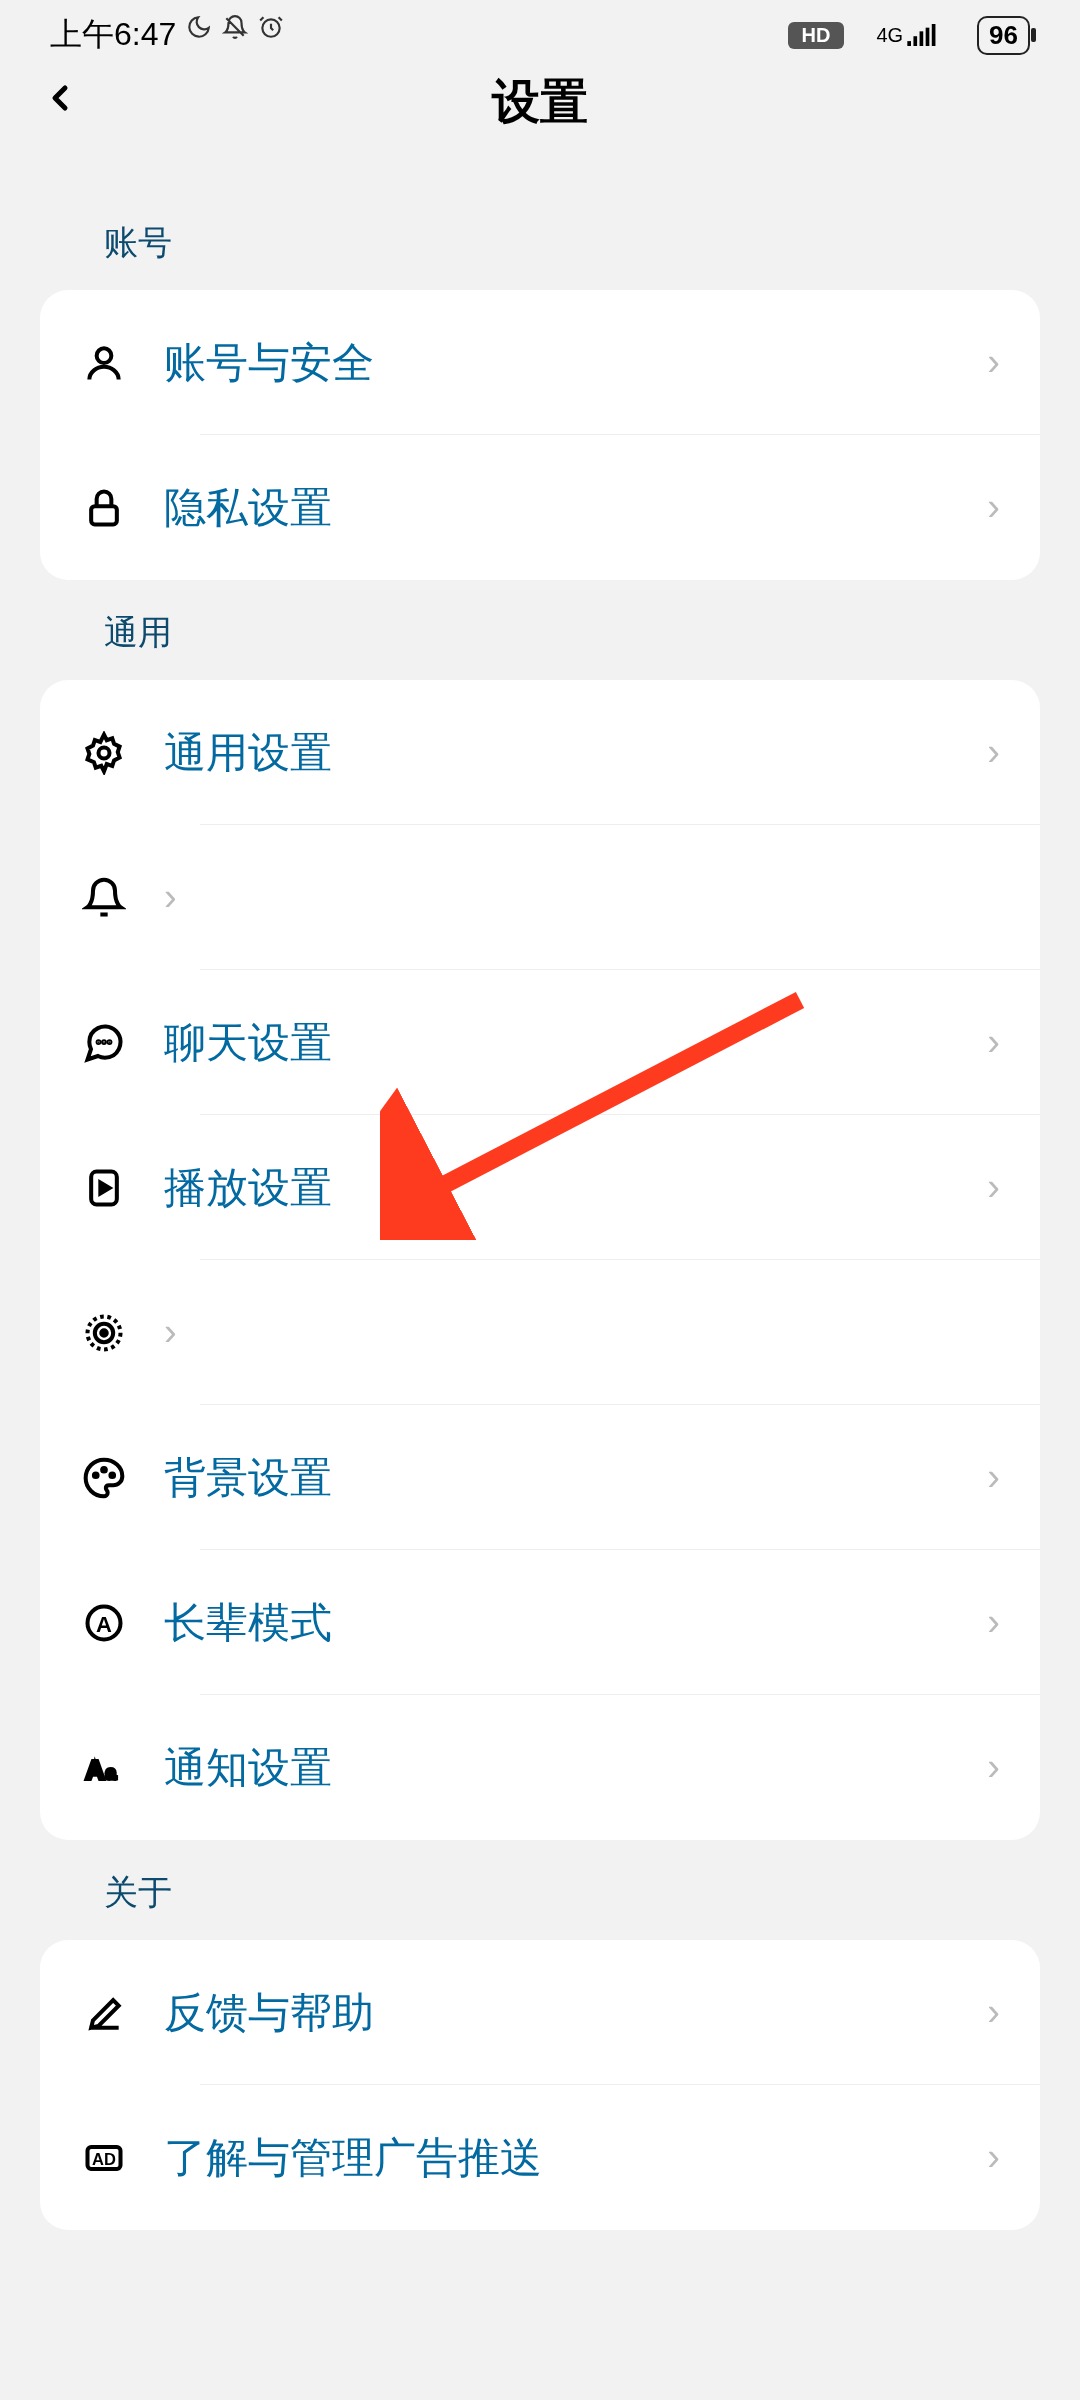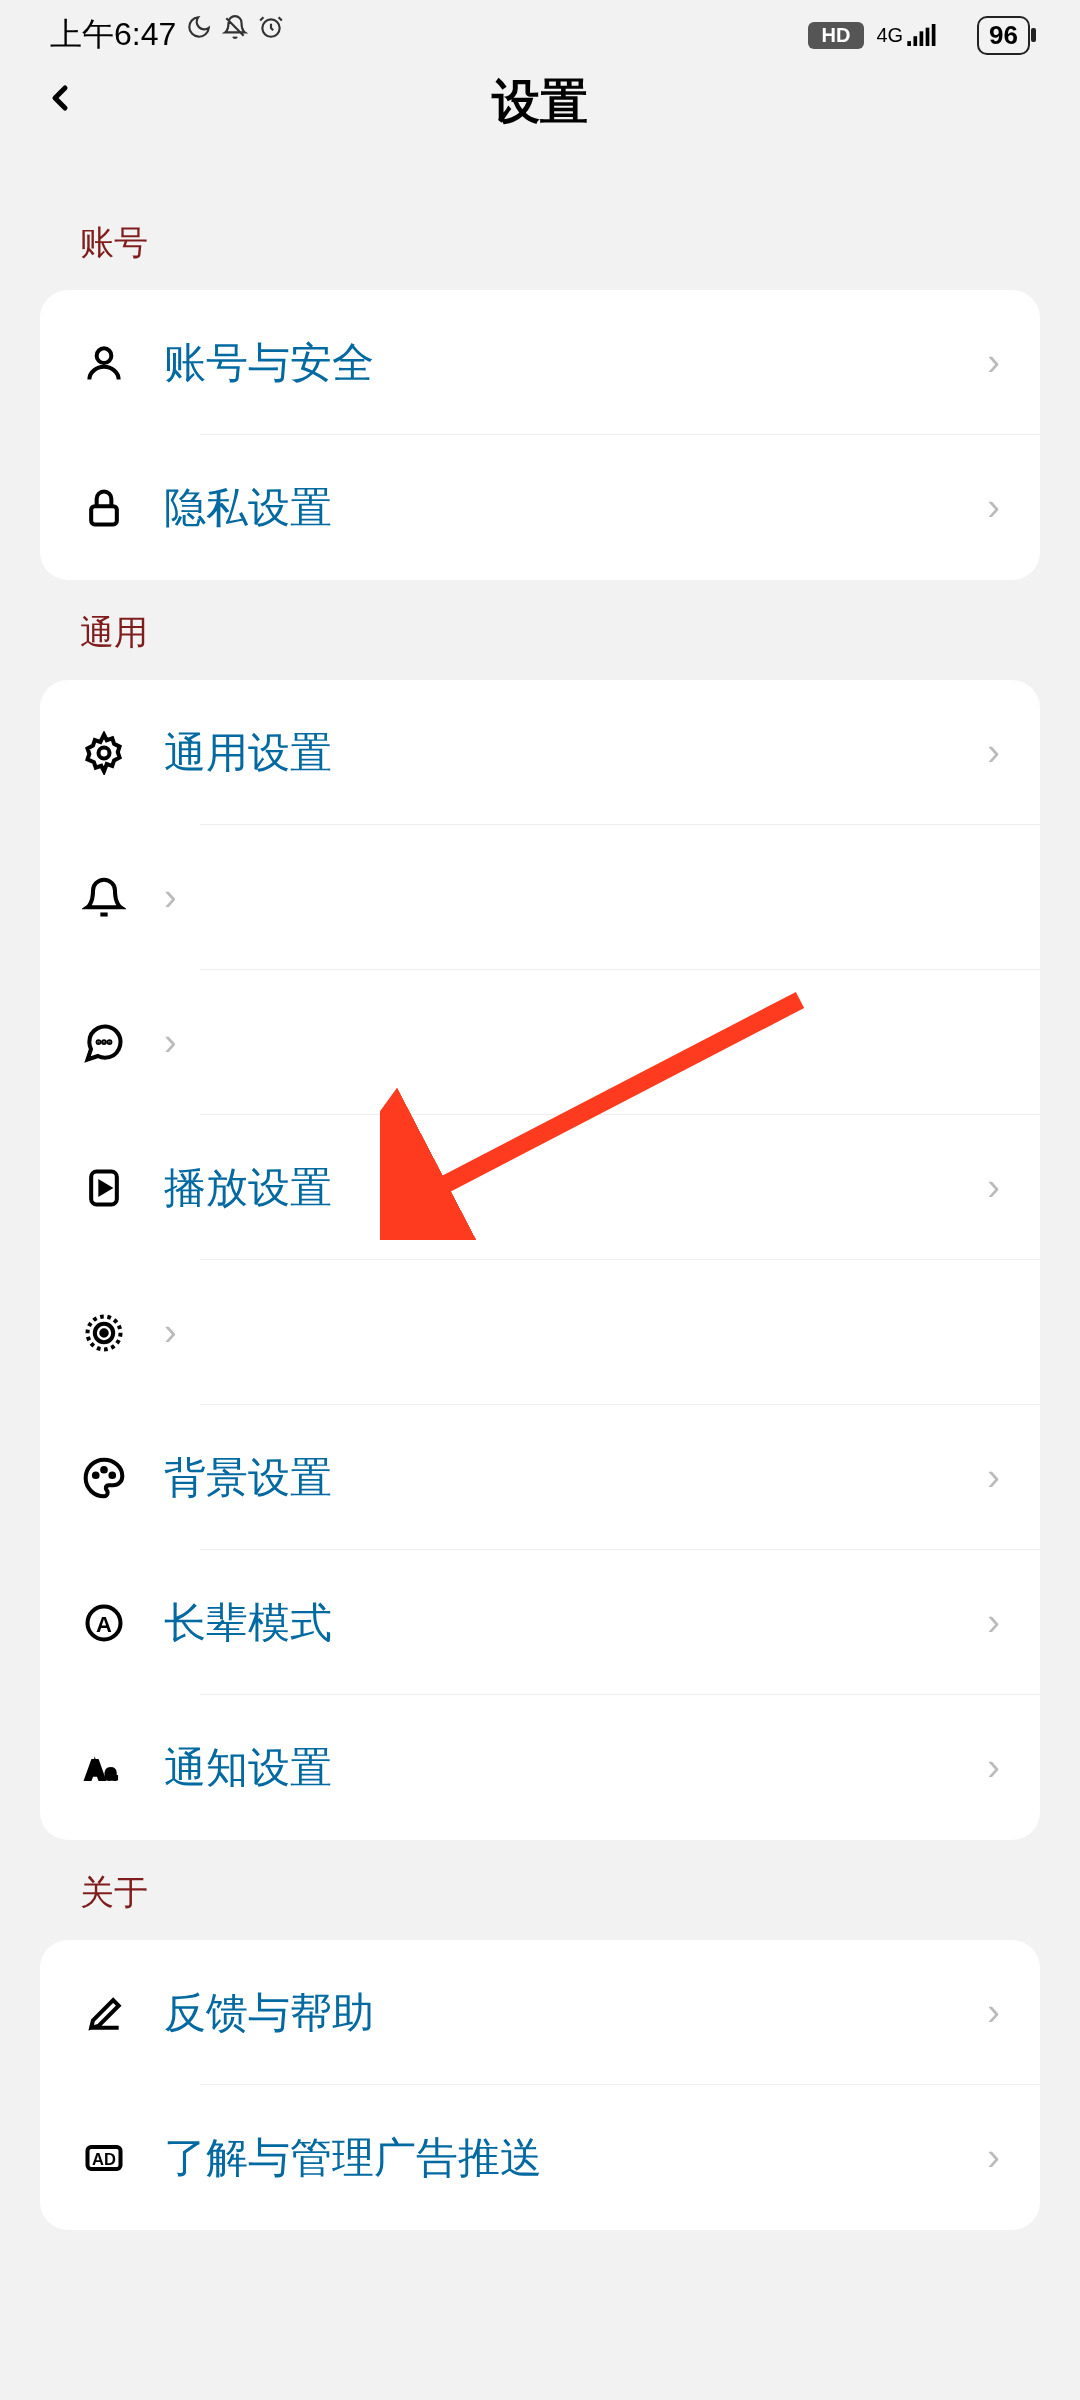--- a/index.html
+++ b/index.html
@@ -36,20 +36,21 @@
     .status-right {
       display: flex;
       align-items: center;
       gap: 12px;
       font-size: 24px;
     }
     .signal-group {
       display: flex;
       align-items: center;
       gap: 4px;
+      margin-left: 20px;
     }
     .badge-hd {
       background: #555;
       color: white;
       border-radius: 6px;
       padding: 2px 14px;
       font-size: 20px;
       font-weight: bold;
     }
     .battery-wrap {
@@ -86,23 +87,23 @@
       color: #000;
     }
     .header-title {
       flex: 1;
       text-align: center;
       font-size: 48px;
       font-weight: 600;
       color: #000;
     }
     .section-header {
-      padding: 30px 80px 24px;
+      padding: 30px 104px 24px;
       font-size: 34px;
-      color: #7f1d1d;
+      color: #0c4a6e;
     }
     .card {
       background: #fff;
       margin: 0 40px;
       border-radius: 28px;
       overflow: hidden;
     }
     .list-item {
       display: flex;
       align-items: center;
@@ -248,20 +249,21 @@
   </div>
   <div class="list-item">
     <span class="item-icon">
       <svg viewBox="0 0 24 24">
           <path d="M21 11.5a8.38 8.38 0 01-.9 3.8 8.5 8.5 0 01-7.6 4.7 8.38 8.38 0 01-3.8-.9L3 21l1.9-5.7a8.38 8.38 0 01-.9-3.8 8.5 8.5 0 014.7-7.6 8.38 8.38 0 013.8-.9h.5a8.48 8.48 0 018 8v.5z"></path>
           <circle cx="9" cy="11.5" r="0.5" fill="#000"></circle>
           <circle cx="12" cy="11.5" r="0.5" fill="#000"></circle>
           <circle cx="15" cy="11.5" r="0.5" fill="#000"></circle>
         </svg>
     </span>
+    <span class="item-label">聊天设置</span>
     <span class="chevron">›</span>
   </div>
   <div class="list-item">
     <span class="item-icon">
       <svg viewBox="0 0 24 24">
           <rect x="5" y="3" width="14" height="18" rx="3"></rect>
           <polygon points="10,9 10,15 15,12" fill="#000"></polygon>
         </svg>
     </span>
     <span class="item-label">播放设置</span>

